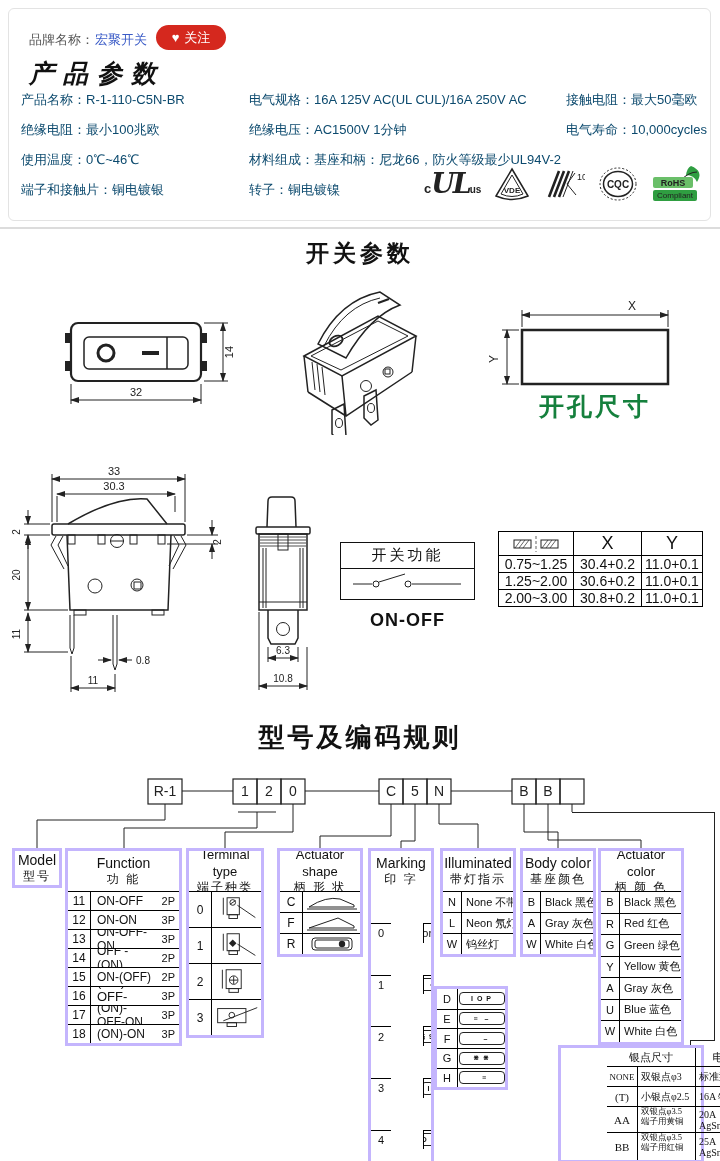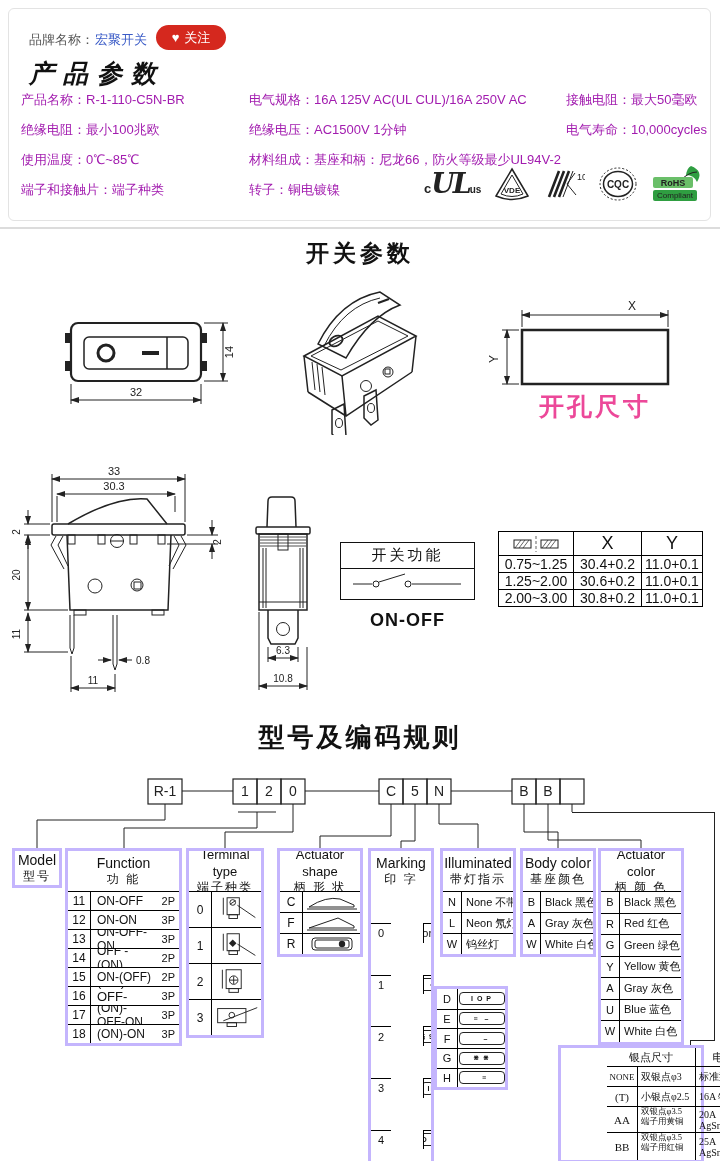--- a/index.html
+++ b/index.html
@@ -8,21 +8,21 @@
   #stage { position:relative; width:720px; height:1161px; overflow:hidden; background:#fff; }
 
   
   .top-card { left:8px; top:8px; width:703px; height:213px; border:1px solid #e3e3e3; border-radius:6px; background:#fff; }
   .brand-label { left:20px; top:22px; font-size:13px; color:#555; }
   .brand-link { left:86px; top:22px; font-size:13px; color:#3a5bc7; cursor:pointer; }
   .follow-btn { left:147px; top:16px; width:70px; height:25px; border-radius:13px; background:#d5281e; color:#fff;
                 display:flex; align-items:center; justify-content:center; gap:5px; font-size:13px; cursor:pointer; border:none; }
   .card-title { left:20px; top:48px; font-family:"DejaVu Serif", serif; font-style:italic; font-weight:700;
                 font-size:25px; letter-spacing:9px; color:#111; }
-  .spec { font-size:13px; color:#a21caf; white-space:nowrap; }
+  .spec { font-size:13px; color:#0c4a6e; white-space:nowrap; }
 
   .certs { left:415px; top:155px; display:flex; align-items:center; gap:13px; }
   .ul-mark { display:flex; align-items:flex-end; }
   .ul-c { font-size:13px; font-weight:700; line-height:1; }
   .ul-core { font-family:"DejaVu Serif", serif; font-size:27px; font-weight:700; font-style:italic; line-height:.8; letter-spacing:-2px; }
   .ul-us { font-size:10px; font-weight:700; line-height:1; }
 
   
   .sec-title { width:720px; text-align:center; font-weight:700; color:#111; }
 
@@ -88,23 +88,23 @@
       <span>关注</span>
     </button>
     <div class="abs card-title">产品参数</div>
 
     <div class="abs spec" style="left:12px; top:82px;">产品名称：R-1-110-C5N-BR</div>
     <div class="abs spec" style="left:240px;top:82px;">电气规格：16A 125V AC(UL CUL)/16A 250V AC</div>
     <div class="abs spec" style="left:557px;top:82px;">接触电阻：最大50毫欧</div>
     <div class="abs spec" style="left:12px; top:112px;">绝缘电阻：最小100兆欧</div>
     <div class="abs spec" style="left:240px;top:112px;">绝缘电压：AC1500V 1分钟</div>
     <div class="abs spec" style="left:557px;top:112px;">电气寿命：10,000cycles</div>
-    <div class="abs spec" style="left:12px; top:142px;">使用温度：0℃~85℃</div>
+    <div class="abs spec" style="left:12px; top:142px;">使用温度：0℃~46℃</div>
     <div class="abs spec" style="left:240px;top:142px;">材料组成：基座和柄：尼龙66，防火等级最少UL94V-2</div>
-    <div class="abs spec" style="left:12px; top:172px;">端子和接触片：端子种类</div>
+    <div class="abs spec" style="left:12px; top:172px;">端子和接触片：铜电镀银</div>
     <div class="abs spec" style="left:240px;top:172px;">转子：铜电镀镍</div>
 
     <div class="abs certs">
       <div class="ul-mark">
         <span class="ul-c">c</span>
           <span class="ul-core">UL</span>
           <span class="ul-us">us</span>
       </div>
       <svg width="36" height="36" viewBox="0 0 36 36">
         <path class="ln med" d="M18,3 L34,30 Q18,37 2,30 Z"></path>
@@ -188,21 +188,21 @@
     <rect class="ln" x="42" y="38" width="146" height="54" stroke-width="2.5"></rect>
     <line class="ln thin" x1="42" y1="35" x2="42" y2="18"></line>
       <line class="ln thin" x1="188" y1="35" x2="188" y2="18"></line>
     <line class="ln thin" x1="42" y1="23" x2="188" y2="23" marker-start="url(#ar2)" marker-end="url(#ar2)"></line>
     <text x="152" y="18" font-size="12" text-anchor="middle">X</text>
     <line class="ln thin" x1="39" y1="38" x2="22" y2="38"></line>
       <line class="ln thin" x1="39" y1="92" x2="22" y2="92"></line>
     <line class="ln thin" x1="27" y1="38" x2="27" y2="92" marker-start="url(#ar2)" marker-end="url(#ar2)"></line>
     <text x="18" y="67" font-size="12" text-anchor="middle" transform="rotate(-90 18 67)">Y</text>
   </svg>
-  <div class="abs" style="left:515px; top:390px; width:160px; text-align:center; font-size:25px; font-weight:700; letter-spacing:3px; color:#ec4899;">开孔尺寸</div>
+  <div class="abs" style="left:515px; top:390px; width:160px; text-align:center; font-size:25px; font-weight:700; letter-spacing:3px; color:#15803d;">开孔尺寸</div>
 
   <svg class="abs" style="left:10px; top:450px;" width="330" height="260" viewBox="0 0 330 260">
     <defs>
       <marker id="ar3" markerWidth="9" markerHeight="6" refX="8" refY="3" orient="auto-start-reverse">
         <path d="M0,0 L9,3 L0,6 Z" fill="#222"></path>
       </marker>
     </defs>
 
     <line class="ln thin" x1="42" y1="24" x2="42" y2="72"></line>
       <line class="ln thin" x1="175" y1="24" x2="175" y2="72"></line>

